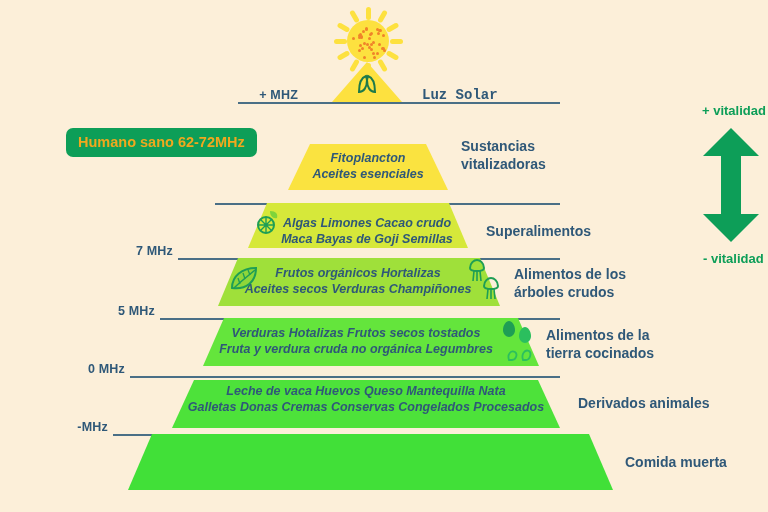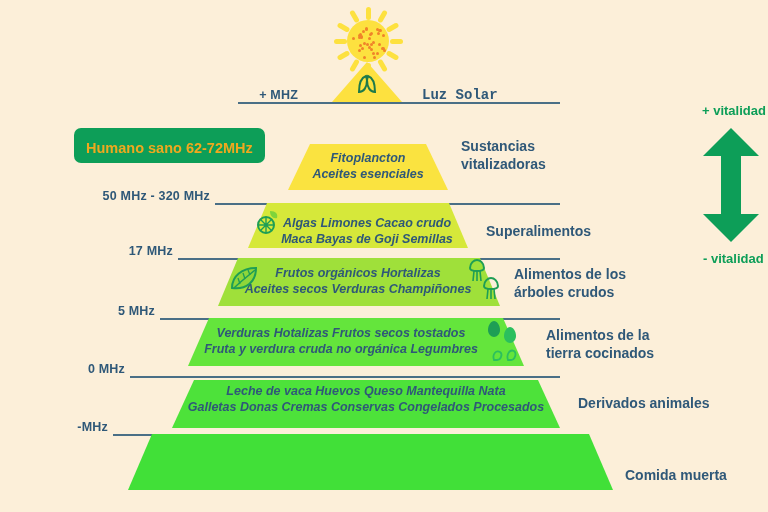--- a/index.html
+++ b/index.html
@@ -43,22 +43,22 @@
   
   .cat{
     position:absolute;color:#2f5878;font-size:14px;font-weight:bold;
     line-height:1.3;white-space:nowrap;
   }
 
   
   .badge{
     position:absolute;left:66px;top:128px;
     background:#0d9e58;border-radius:7px;
-    padding:12px 12px 7px 12px;
-    color:#f0a81e;font-size:14.5px;font-weight:bold;white-space:nowrap;margin-left:8px;
+    padding:6px 12px 7px 12px;
+    color:#f0a81e;font-size:14.5px;font-weight:bold;white-space:nowrap;
   }
 
   
   .vit-label{
     position:absolute;color:#0d9e58;font-size:13px;font-weight:bold;white-space:nowrap;
   }
   .arrow-wrap{position:absolute;left:703px;top:128px;width:56px;height:114px;}
   .arr-shaft{position:absolute;left:18px;top:26px;width:20px;height:62px;background:#0d9e58;}
   .arr-head{position:absolute;left:0;width:0;height:0;}
   .arr-up{top:0;border-left:28px solid transparent;border-right:28px solid transparent;border-bottom:28px solid #0d9e58;}
@@ -124,22 +124,21 @@
     </div>
 
   <div class="abs axis-line" style="left:238px;top:102px;width:322px;"></div>
   <div class="abs axis-line" style="left:215px;top:203px;width:345px;"></div>
   <div class="abs axis-line" style="left:178px;top:258px;width:382px;"></div>
   <div class="abs axis-line" style="left:160px;top:318px;width:400px;"></div>
   <div class="abs axis-line" style="left:130px;top:376px;width:430px;"></div>
   <div class="abs axis-line" style="left:113px;top:434px;width:447px;"></div>
 
   <div class="abs axis-label" style="left:188px;top:88px;width:110px;">+ MHZ</div>
-  <div class="abs axis-label" style="left:55px;top:189px;width:155px;">50  MHz - 320  MHz</div>
-  <div class="abs axis-label" style="left:63px;top:244px;width:110px;">17 MHz</div>
+  <div class="abs axis-label" style="left:63px;top:244px;width:110px;">7 MHz</div>
   <div class="abs axis-label" style="left:55px;top:304px;width:100px;">5 MHz</div>
   <div class="abs axis-label" style="left:35px;top:362px;width:90px;">0 MHz</div>
   <div class="abs axis-label" style="left:28px;top:420px;width:80px;">-MHz</div>
 
   <div class="badge">Humano sano 62-72MHz</div>
 
   <div class="tier" style="left:332px;top:62px;width:70px;height:40px;">
     <div class="shape">
       <svg width="70" height="40" viewBox="0 0 70 40">
           <polygon points="35,0 70,40 0,40" fill="#fde13f"></polygon>
@@ -218,21 +217,21 @@
         <path d="M4 9 C4 4 8 1 11 1 C14 1 18 4 18 9 C18 11 16 12 11 12 C6 12 4 11 4 9 Z" fill="none" stroke="#1e9e55" stroke-width="2"></path>
         <path d="M8 12 L7 22 M11 12 L11 22 M14 12 L15 22" stroke="#1e9e55" stroke-width="1.6"></path>
       </svg>
     </span>
   </div>
   <div class="cat" style="left:514px;top:265px;">
     <div>Alimentos de los</div>
     <div>árboles crudos</div>
   </div>
 
-  <div class="tier" style="left:188px;top:318px;width:336px;height:48px;">
+  <div class="tier" style="left:203px;top:318px;width:336px;height:48px;">
     <div class="shape">
       <svg width="336" height="48" viewBox="0 0 336 48">
           <polygon points="21,0 315,0 336,48 0,48" fill="#64e53c"></polygon>
         </svg>
     </div>
     <div class="txt" style="font-size:12.5px;padding-right:30px;">
       <div>Verduras Hotalizas Frutos secos tostados</div>
       <div>Fruta y verdura cruda no orgánica Legumbres</div>
     </div>
     <span class="ic" style="left:298px;top:2px;">
@@ -270,21 +269,21 @@
   </div>
   <div class="cat" style="left:578px;top:394px;">Derivados animales</div>
 
   <div class="tier" style="left:128px;top:434px;width:485px;height:56px;">
     <div class="shape">
       <svg width="485" height="56" viewBox="0 0 485 56">
           <polygon points="24,0 461,0 485,56 0,56" fill="#41e038"></polygon>
         </svg>
     </div>
   </div>
-  <div class="cat" style="left:625px;top:466px;">Comida muerta</div>
+  <div class="cat" style="left:625px;top:453px;">Comida muerta</div>
 
   <div class="vit-label" style="left:702px;top:103px;">+ vitalidad</div>
   <div class="arrow-wrap">
     <div class="arr-shaft"></div>
     <div class="arr-head arr-up"></div>
     <div class="arr-head arr-dn"></div>
   </div>
   <div class="vit-label" style="left:703px;top:251px;">- vitalidad</div>
 
 </div>

